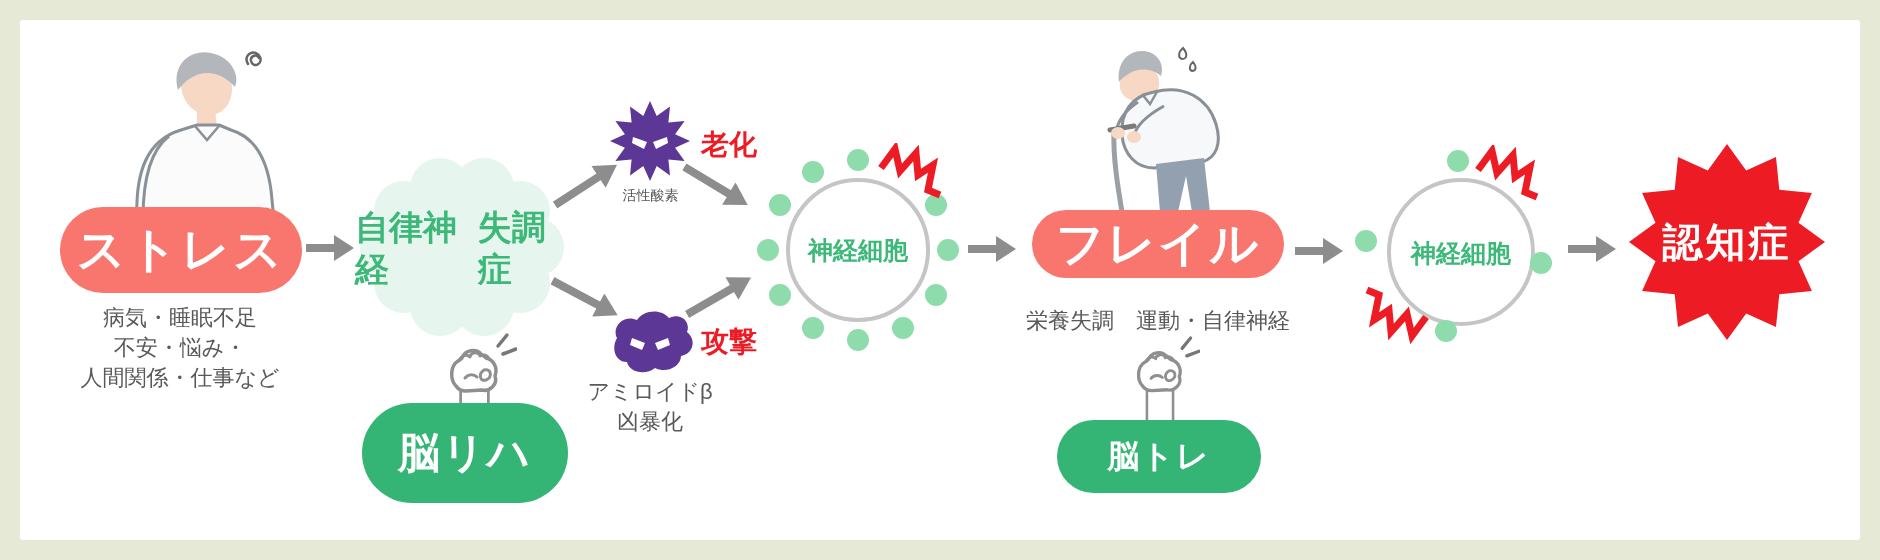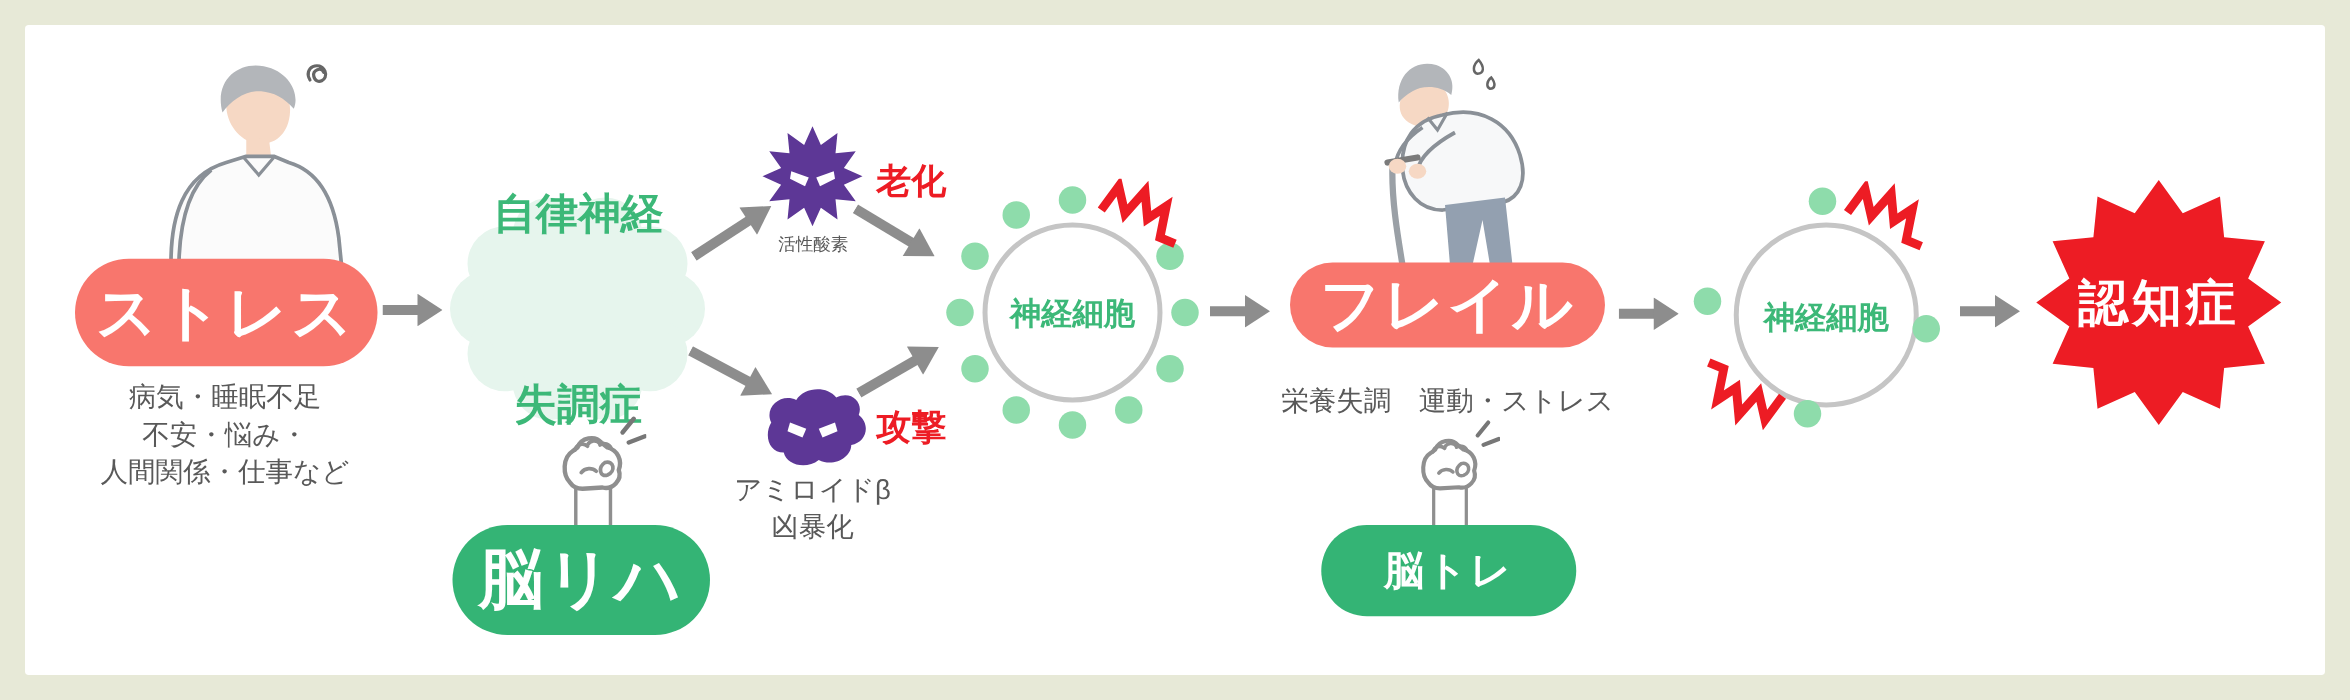--- a/index.html
+++ b/index.html
@@ -8,32 +8,32 @@
           font-family:"Liberation Sans","DejaVu Sans",sans-serif;}
   .panel{position:absolute;left:20px;top:20px;width:1840px;height:520px;
          background:var(--panel,#ffffff);border-radius:3px;}
   .abs{position:absolute;}
   .pill{position:absolute;display:flex;align-items:center;justify-content:center;
         color:#fff;font-weight:bold;border-radius:999px;}
   .pill.red{background:var(--coral,#f8766d);}
   .pill.green{background:var(--green,#34b475);}
   #pill-stress{left:60px;top:207px;width:242px;height:86px;font-size:48px;letter-spacing:3px;}
   #pill-frailty{left:1032px;top:210px;width:252px;height:68px;font-size:48px;letter-spacing:2px;}
-  #pill-rehab{left:362px;top:420px;width:206px;height:88px;font-size:52px;letter-spacing:2px;}
+  #pill-rehab{left:362px;top:403px;width:206px;height:100px;font-size:42px;letter-spacing:2px;}
   #pill-training{left:1057px;top:420px;width:204px;height:73px;font-size:32px;letter-spacing:2px;}
   .label{position:absolute;color:var(--text,#595959);text-align:center;}
   #stress-causes{left:30px;top:303px;width:300px;font-size:22px;line-height:30px;}
   #frailty-causes{left:1000px;top:306px;width:316px;font-size:22px;}
   #ros-label{left:583px;top:187px;width:135px;font-size:14px;}
   #amyloid-label{left:565px;top:377px;width:170px;font-size:22px;line-height:30px;}
   .effect{position:absolute;color:var(--red,#ed1c24);font-weight:bold;font-size:28px;}
   #effect-aging{left:701px;top:126px;}
   #effect-attack{left:701px;top:323px;}
   #cloud-svg{left:355px;top:150px;}
-  #cloud-text{left:355px;top:150px;width:215px;height:195px;display:flex;flex-direction:column;
+  #cloud-text{left:355px;top:150px;width:215px;height:195px;display:flex;flex-direction:row;
               align-items:center;justify-content:space-between;color:var(--green_text,#3cb878);
               font-weight:bold;font-size:34px;line-height:42px;}
   .cell-label{position:absolute;display:flex;align-items:center;justify-content:center;
               color:var(--green_text,#3cb878);font-weight:bold;font-size:25px;}
   #cell1-label{left:768px;top:235px;width:180px;height:30px;}
   #cell2-label{left:1371px;top:237px;width:180px;height:32px;}
   .h-arrow{position:absolute;}
   #arrow-1{left:306px;top:235px;} #arrow-2{left:968px;top:236px;}
   #arrow-3{left:1295px;top:238px;} #arrow-4{left:1568px;top:236px;}
   .d-arrow{position:absolute;width:74px;height:26px;}
@@ -196,21 +196,21 @@
     <path d="M58,62 C46,70 38,80 36,92" fill="none" style="stroke:var(--outline,#8a9097)" stroke-width="3"></path>
     <path d="M84,66 C66,76 56,86 54,96" fill="none" style="stroke:var(--outline,#8a9097)" stroke-width="3"></path>
     <path d="M76,124 L124,118 L130,172 L112,172 L106,136 L98,172 L80,172 Z" style="fill:var(--pants,#93a0b0)"></path>
     <path d="M30,90 L54,86" fill="none" stroke="#7b7b7b" stroke-width="5" stroke-linecap="round"></path>
     <path d="M34,92 C33,118 38,148 42,172" fill="none" stroke="#9aa0a6" stroke-width="5" stroke-linecap="round"></path>
     <ellipse cx="38" cy="93" rx="7" ry="6" style="fill:var(--skin,#f6d8c4)"></ellipse>
     <ellipse cx="54" cy="97" rx="7" ry="6" style="fill:var(--skin,#f6d8c4)"></ellipse>
   </svg>
 
   <div id="pill-frailty" class="pill red">フレイル</div>
-  <div id="frailty-causes" class="label">栄養失調　運動・ストレス</div>
+  <div id="frailty-causes" class="label">栄養失調　運動・自律神経</div>
 
   <svg id="fist2" class="abs" width="80" height="90" viewBox="0 0 85 95">
     <g fill="none" stroke="#8f8f8f" stroke-width="3.5" stroke-linecap="round">
       <path d="M29,95 L29,60"></path>
         <path d="M56,95 L56,60"></path>
     </g>
     <rect x="30" y="58" width="25" height="37" fill="#fff"></rect>
     <path d="M24,56 C18,50 18,36 26,31 L30,28 C33,20 44,18 49,24 L54,28 C62,30 66,38 63,46 C66,54 58,62 50,60 L34,61 C30,61 26,59 24,56 Z" fill="#fff" stroke="#8f8f8f" stroke-width="3.5" stroke-linejoin="round"></path>
     <g fill="none" stroke="#8f8f8f" stroke-width="3" stroke-linecap="round">
       <path d="M28,30 a6,6 0 0 1 10,-3"></path>

